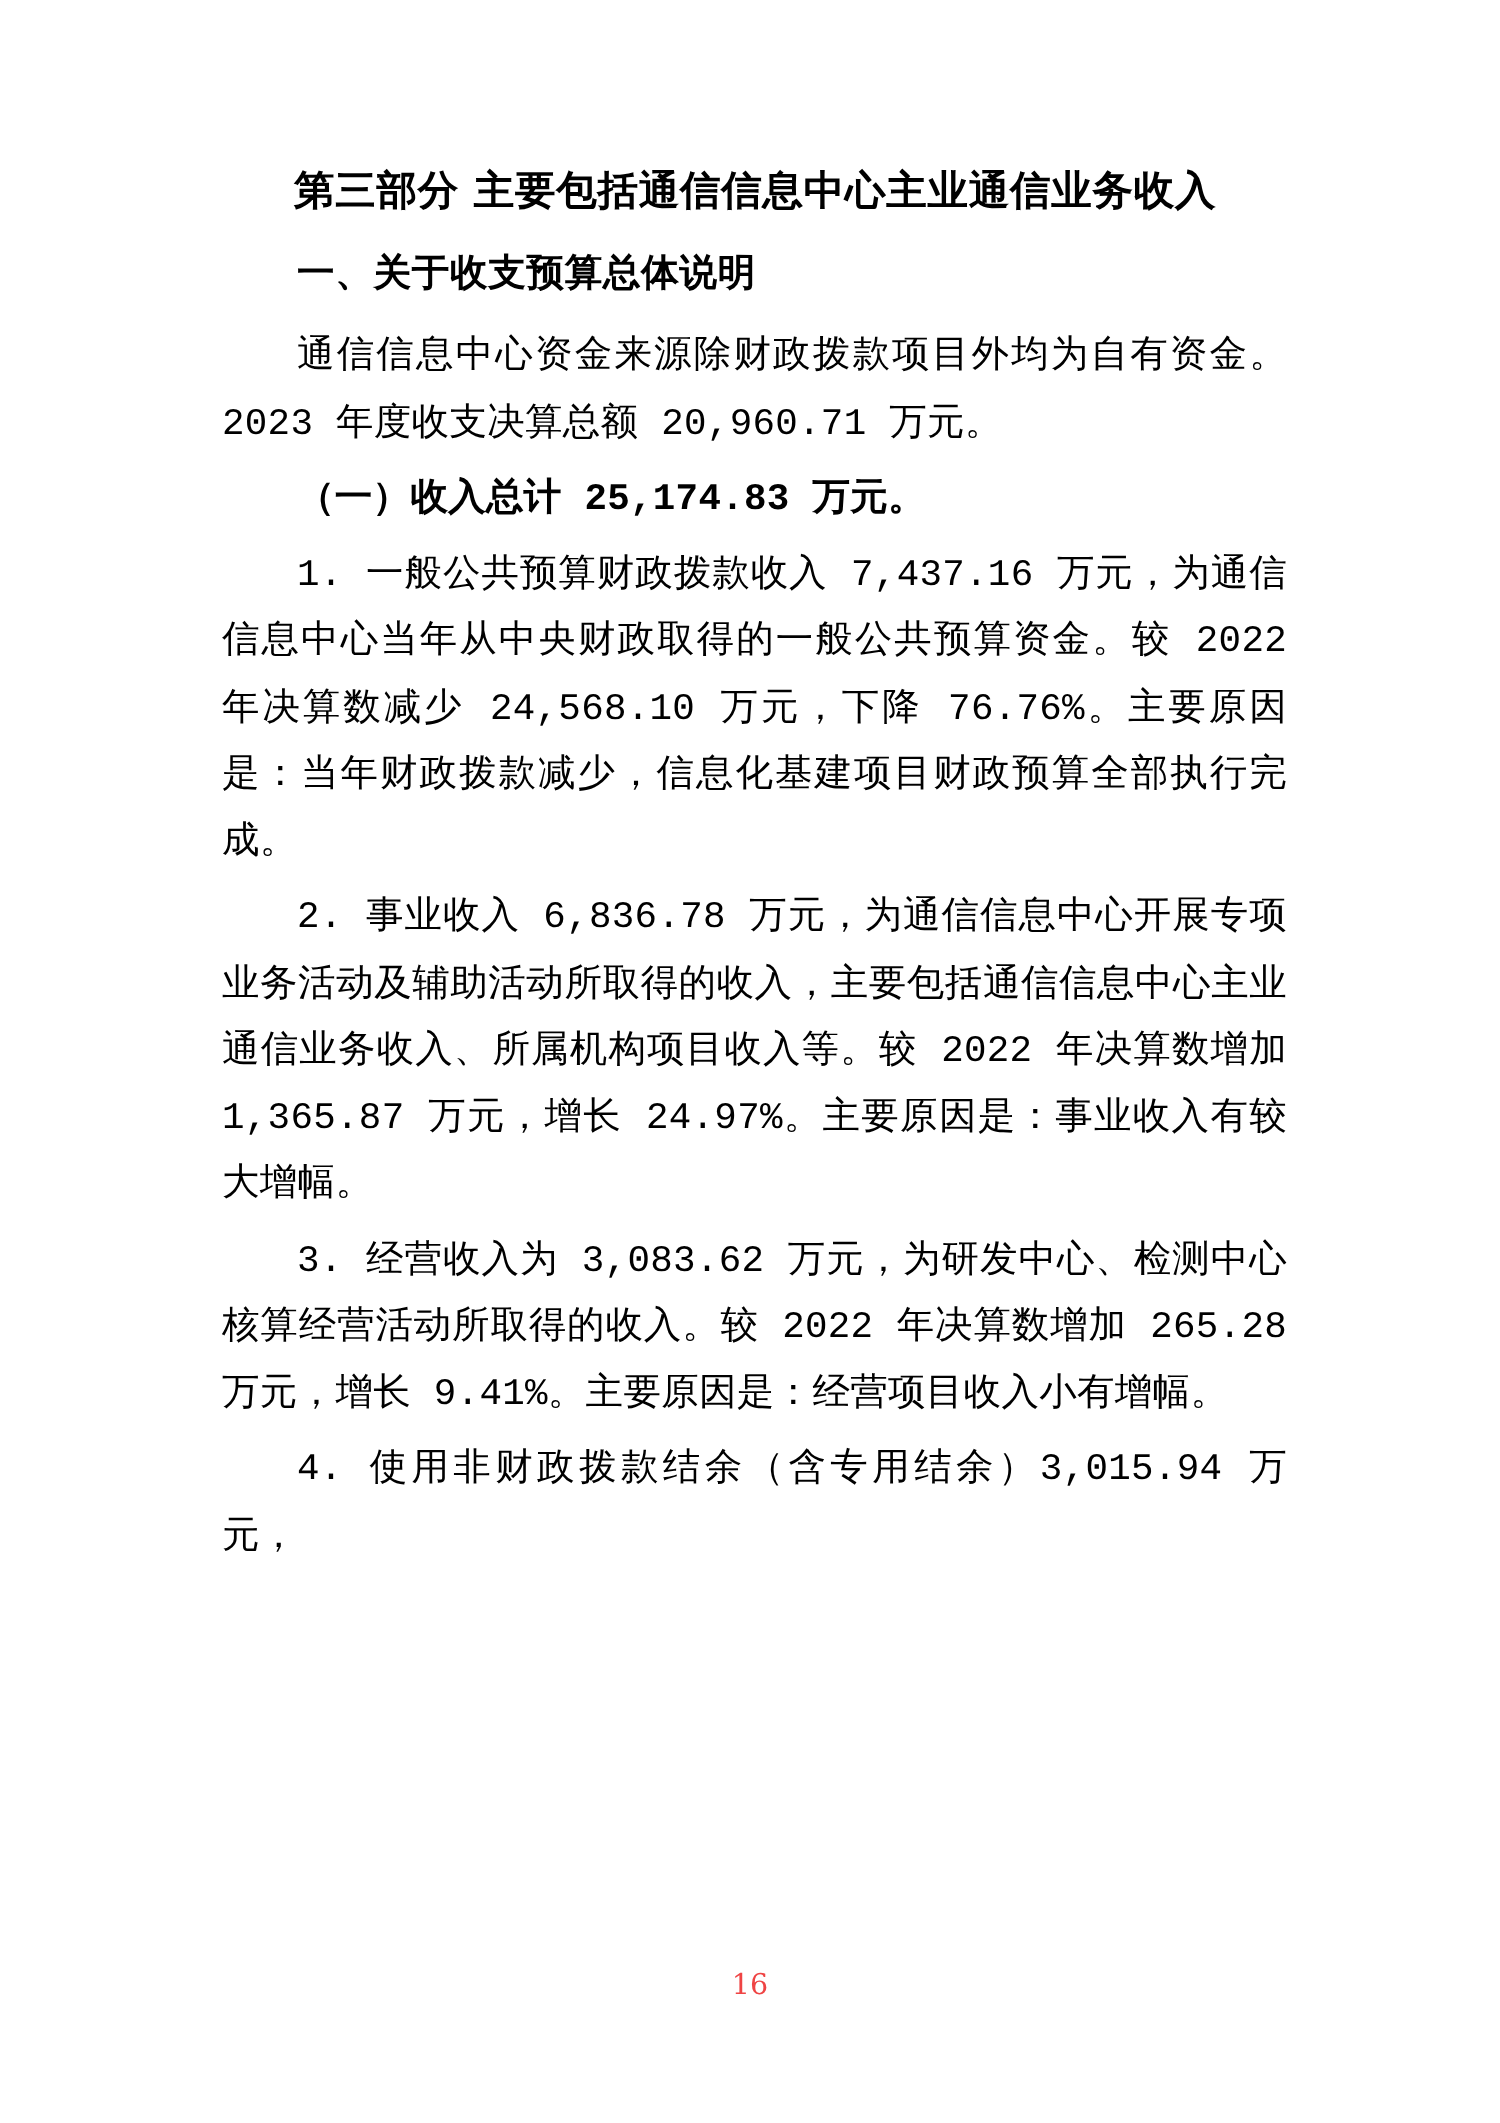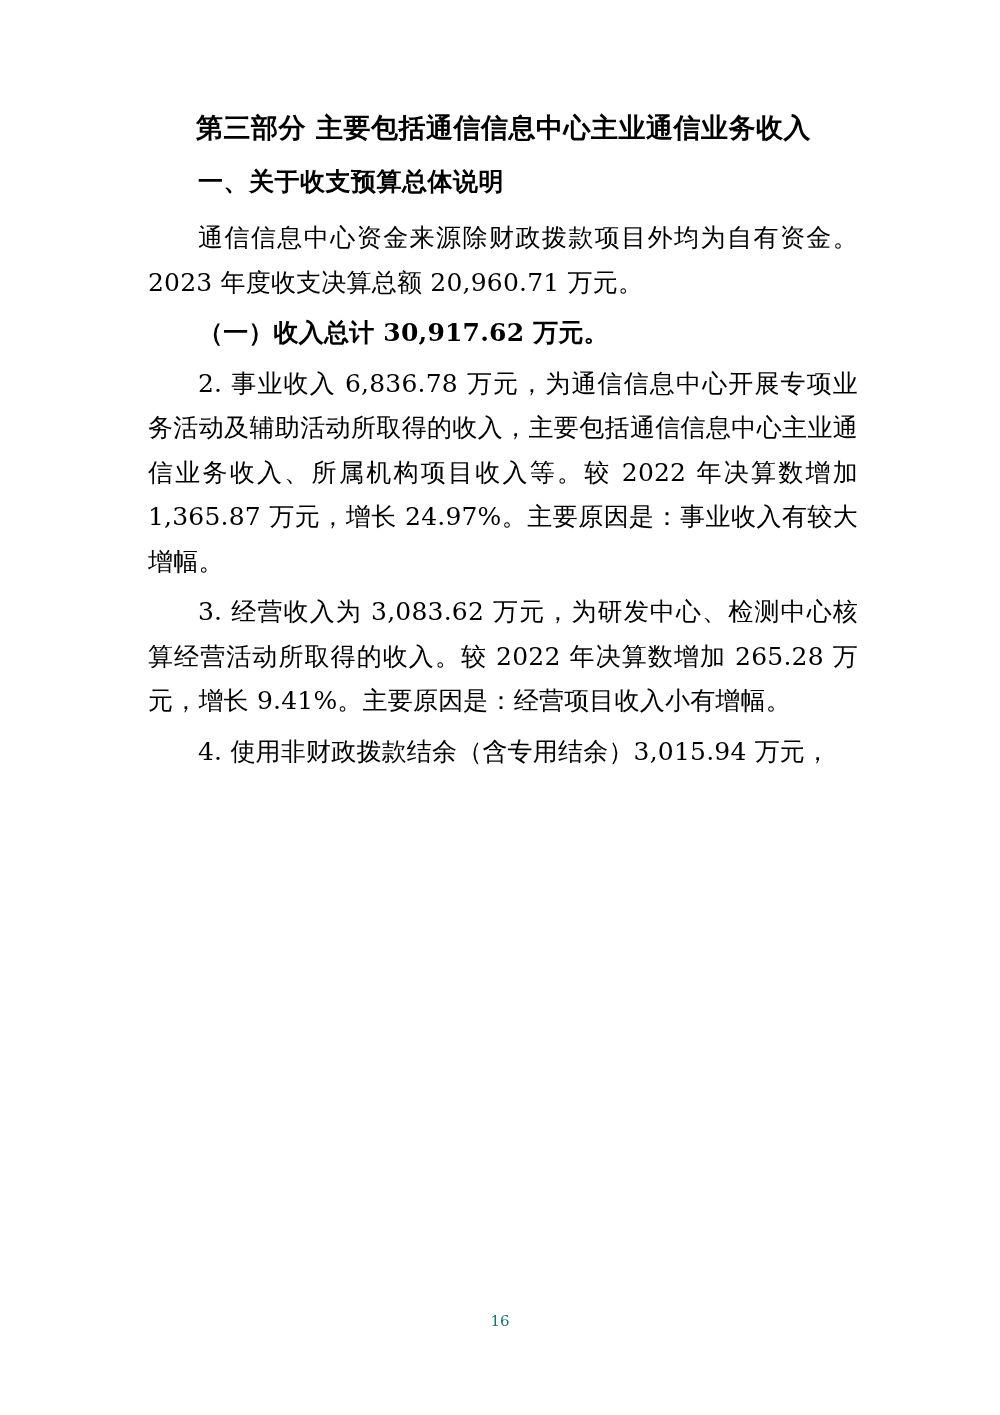--- a/index.html
+++ b/index.html
@@ -49,49 +49,51 @@
     padding-left: 50px;
   }
   .para {
     font-size: 25px;
     line-height: 1.78;
     text-align: justify;
     text-justify: inter-ideograph;
     margin: 0 0 6px 0;
     text-indent: 50px;
     letter-spacing: 0.2px;
+    font-family: Liberation Mono, monospace;
   }
   .para.sub-heading {
     font-weight: bold;
   }
   .page-number {
     position: absolute;
     left: 0;
     top: 1312px;
     width: 1000px;
     text-align: center;
     font-family: "DejaVu Serif", "Liberation Serif", serif;
-    font-size: 15px;
-    color: #0f766e;
+    font-size: 19px;
+    color: #ef4444;
   }
 </style>
 </head>
 <body>
 
 <div class="page">
   <div class="content">
 
     <h1 class="doc-title">第三部分 主要包括通信信息中心主业通信业务收入</h1>
 
     <h2 class="section-heading">一、关于收支预算总体说明</h2>
 
     <p class="para">通信信息中心资金来源除财政拨款项目外均为自有资金。2023 年度收支决算总额 20,960.71 万元。</p>
 
-    <p class="para sub-heading">（一）收入总计 30,917.62 万元。</p>
+    <p class="para sub-heading">（一）收入总计 25,174.83 万元。</p>
 
+    <p class="para">1. 一般公共预算财政拨款收入 7,437.16 万元，为通信信息中心当年从中央财政取得的一般公共预算资金。较 2022 年决算数减少 24,568.10 万元，下降 76.76%。主要原因是：当年财政拨款减少，信息化基建项目财政预算全部执行完成。</p>
 
     <p class="para">2. 事业收入 6,836.78 万元，为通信信息中心开展专项业务活动及辅助活动所取得的收入，主要包括通信信息中心主业通信业务收入、所属机构项目收入等。较 2022 年决算数增加 1,365.87 万元，增长 24.97%。主要原因是：事业收入有较大增幅。</p>
 
     <p class="para">3. 经营收入为 3,083.62 万元，为研发中心、检测中心核算经营活动所取得的收入。较 2022 年决算数增加 265.28 万元，增长 9.41%。主要原因是：经营项目收入小有增幅。</p>
 
 
     <p class="para">4. 使用非财政拨款结余（含专用结余）3,015.94 万元，</p>
 
   </div>
 

